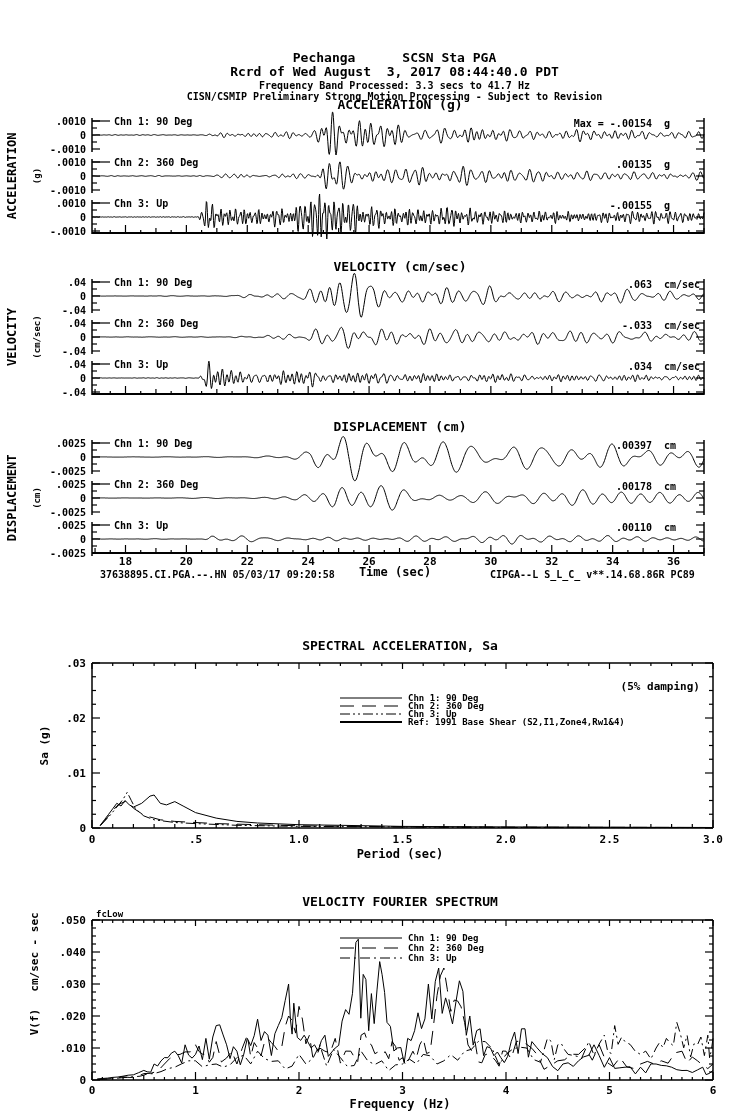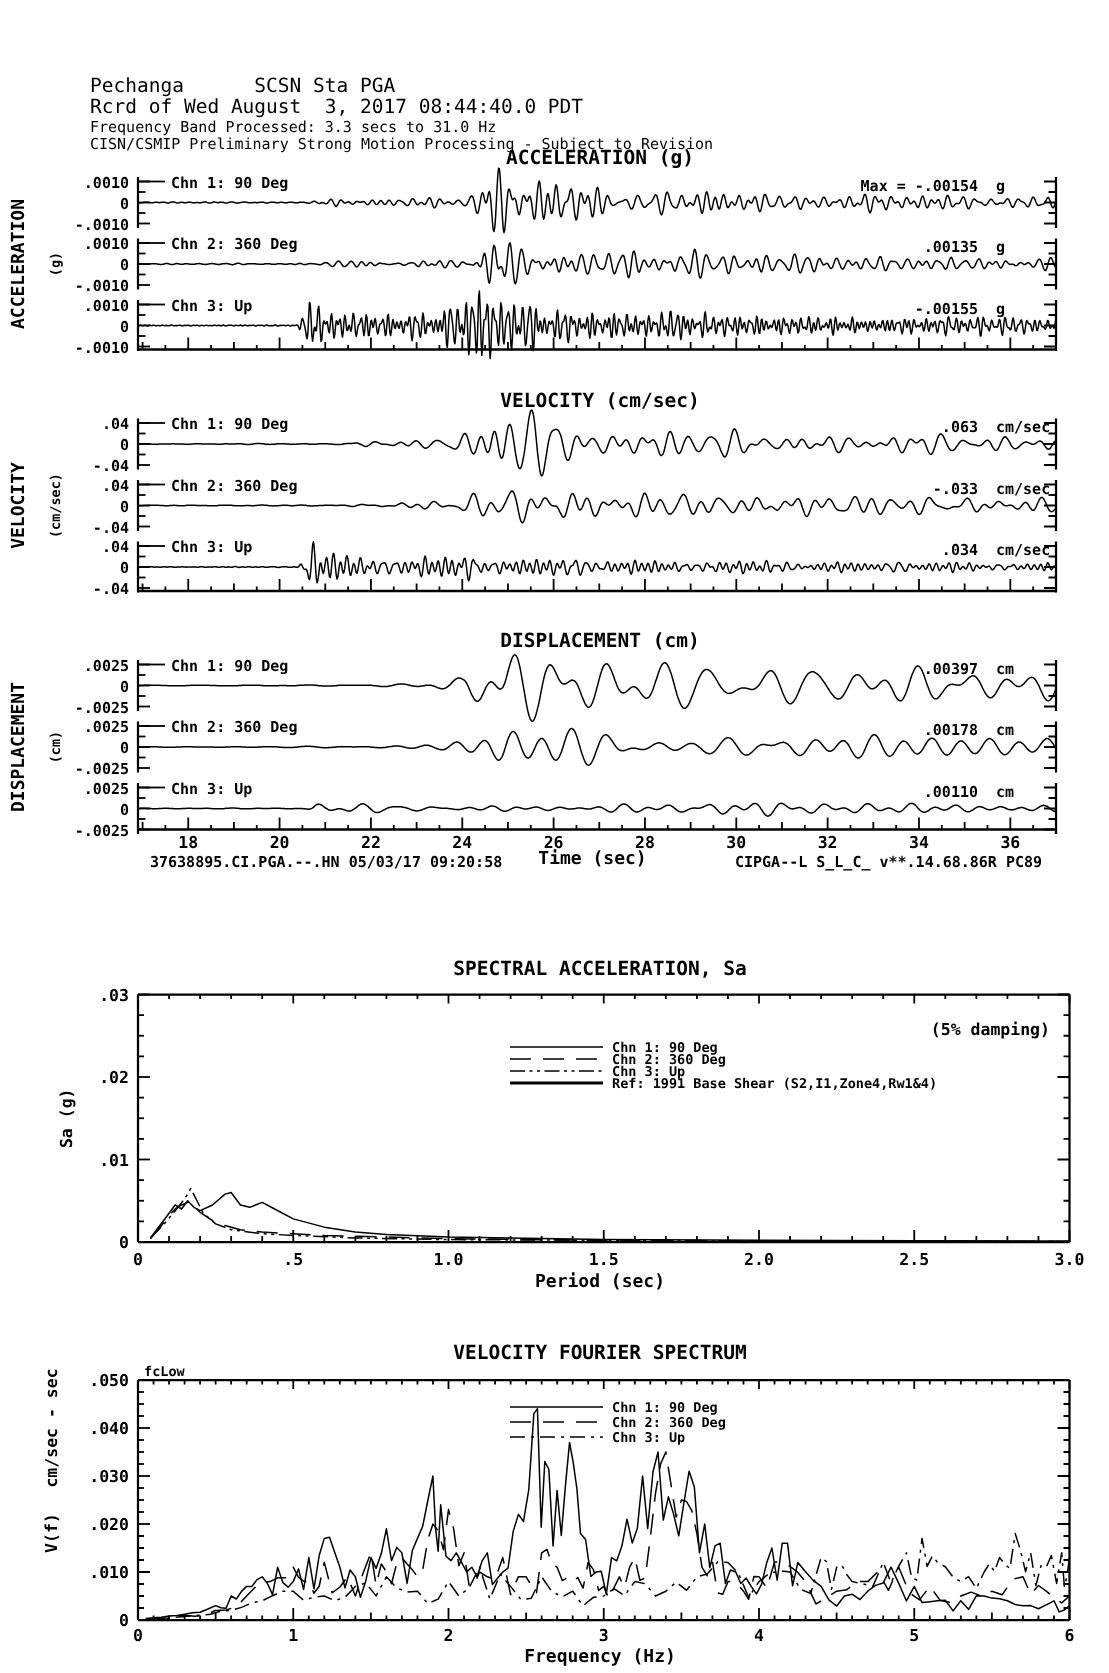--- a/index.html
+++ b/index.html
@@ -1,32 +1,32 @@
 <!DOCTYPE html>
 <html><head>
 <meta charset="utf-8">
 <style>
   html,body{margin:0;padding:0;background:#fff;}
   .page{position:relative;width:739px;height:1115px;background:#fff;overflow:hidden;
         font-family:"DejaVu Sans Mono","Liberation Mono",monospace;color:#000;}
-  .hline{position:absolute;left:60px;right:10px;text-align:left;white-space:pre;
-         font-weight:normal;}
+  .hline{position:absolute;left:60px;right:10px;text-align:center;white-space:pre;
+         font-weight:bold;}
   .h1{top:50px;font-size:13px;}
   .h2{top:64px;font-size:13px;}
   .h3{top:80px;font-size:10px;}
   .h4{top:91px;font-size:10px;}
   svg text{font-family:"DejaVu Sans Mono","Liberation Mono",monospace;fill:#000;}
 </style>
 </head>
 <body>
 
 <div class="page">
   <div class="hline h1">Pechanga      SCSN Sta PGA</div>
   <div class="hline h2">Rcrd of Wed August  3, 2017 08:44:40.0 PDT</div>
-  <div class="hline h3">Frequency Band Processed: 3.3 secs to 31.0 Hz</div>
+  <div class="hline h3">Frequency Band Processed: 3.3 secs to 41.7 Hz</div>
   <div class="hline h4">CISN/CSMIP Preliminary Strong Motion Processing - Subject to Revision</div>
   <svg id="plots" width="739" height="1115" viewBox="0 0 739 1115">
       <text x="400" y="109" font-size="13" text-anchor="middle" font-weight="bold">ACCELERATION (g)</text>
       <text x="16" y="176" font-size="12" text-anchor="middle" font-weight="bold" transform="rotate(-90 16 176)">ACCELERATION</text>
       <text x="40" y="176" font-size="9" text-anchor="middle" font-weight="bold" transform="rotate(-90 40 176)">(g)</text>
       <line x1="92" y1="118" x2="92" y2="152" stroke="#000" stroke-width="1.5"></line>
       <line x1="704" y1="118" x2="704" y2="152" stroke="#000" stroke-width="1.5"></line>
       <line x1="92" y1="121" x2="100" y2="121" stroke="#000" stroke-width="1.2"></line>
       <line x1="696" y1="121" x2="704" y2="121" stroke="#000" stroke-width="1.2"></line>
       <line x1="92" y1="128" x2="97" y2="128" stroke="#000" stroke-width="1.2"></line>

